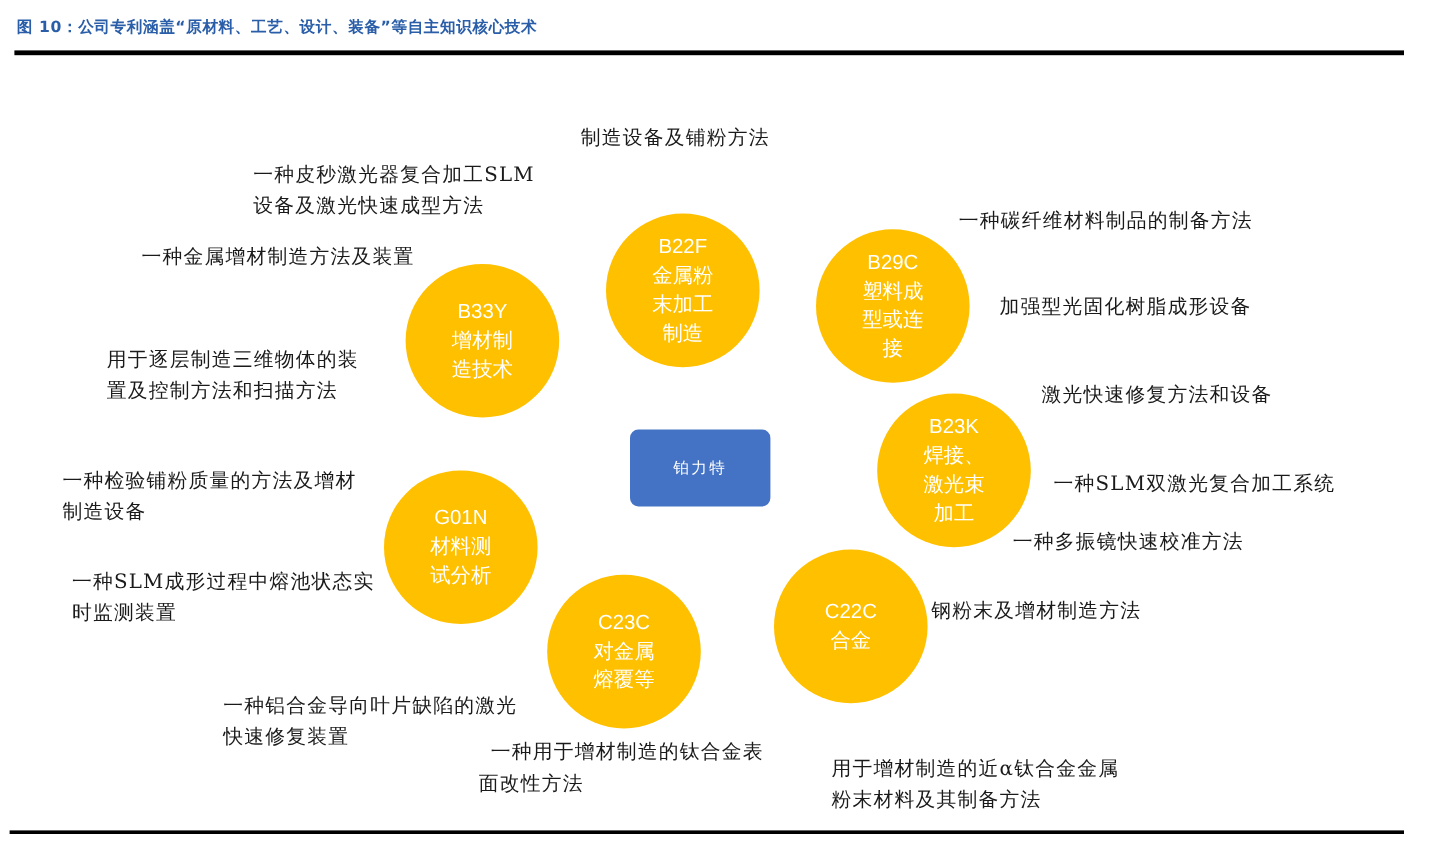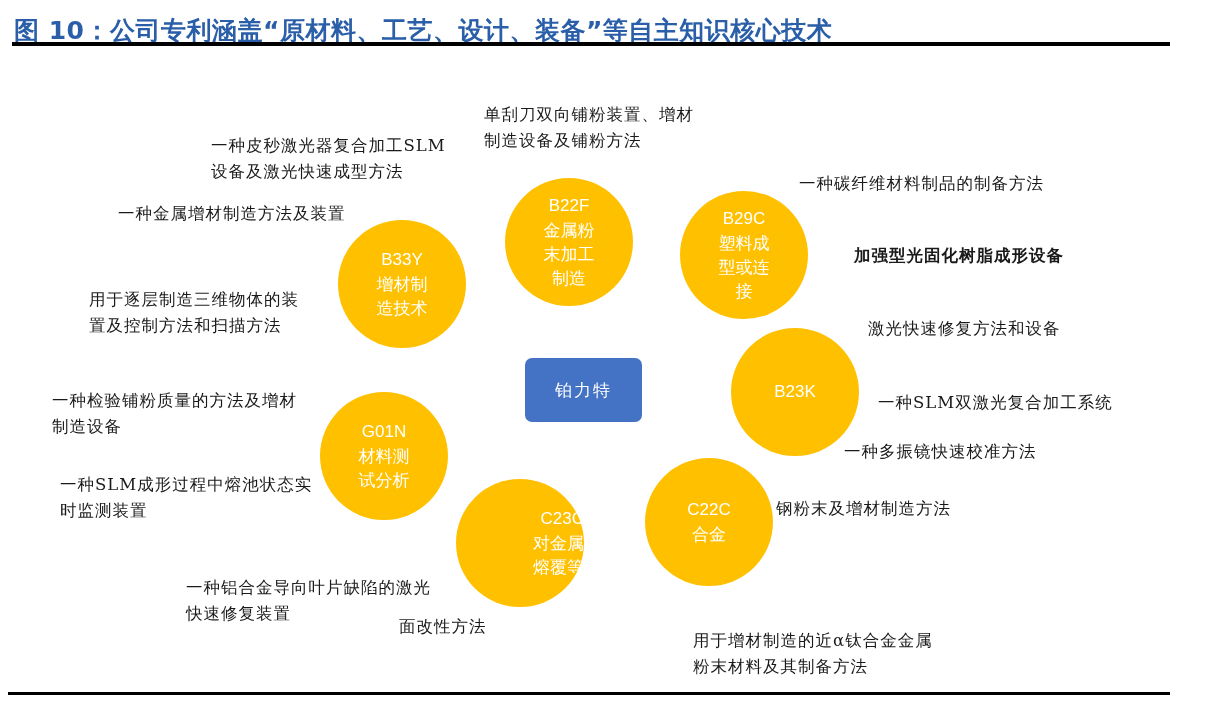--- a/index.html
+++ b/index.html
@@ -1,28 +1,28 @@
 <!DOCTYPE html>
 <html><head>
 <meta charset="utf-8">
 <style>
   html, body { margin: 0; padding: 0; background: #ffffff; }
   body { width: 1207px; height: 704px; position: relative; overflow: hidden;
          font-family: "DejaVu Sans", "Liberation Sans", sans-serif; color: #1a1a1a; }
-  .title { position: absolute; left: 14px; top: 14px; font-size: 25px; font-weight: bold;
+  .title { position: absolute; left: 14px; top: 14px; font-size: 13px; font-weight: bold;
            color: #2a5ea8; letter-spacing: 0.5px; white-space: nowrap; }
   .rule-top { position: absolute; left: 12px; top: 42px; width: 1158px; height: 4px; background: #000; }
   .rule-bottom { position: absolute; left: 8px; top: 692px; width: 1162px; height: 3px; background: #000; }
   .circle { position: absolute; border-radius: 50%; background: #ffc000; color: #ffffff;
             display: flex; flex-direction: column; align-items: center; justify-content: center;
             text-align: center; font-size: 17px; line-height: 24px; }
   .circle .code { font-family: "Liberation Sans", sans-serif; font-size: 17px; font-weight: normal; }
   .circle .name { font-family: "DejaVu Serif", serif; font-size: 17px; white-space: pre-line; }
   .center-box { position: absolute; left: 525px; top: 358px; width: 117px; height: 64px;
-                background: #4472c4; border-radius: 7px; color: #fff; font-size: 17px;
+                background: #4472c4; border-radius: 7px; color: #fff; font-size: 13px;
                 display: flex; align-items: center; justify-content: center;
                 font-family: "DejaVu Serif", serif; letter-spacing: 2px; }
   .note { position: absolute; font-family: "DejaVu Serif", serif; font-size: 16.5px;
           line-height: 26px; color: #1a1a1a; white-space: nowrap; letter-spacing: 1px; }
 </style>
 </head>
 <body>
 
 <div class="title">图 10：公司专利涵盖“原材料、工艺、设计、装备”等自主知识核心技术</div>
 <div class="rule-top"></div>
@@ -41,51 +41,53 @@
 型或连
 接</span>
 </div>
 <div class="circle" style="left:338px;top:220px;width:128px;height:128px;">
   <span class="code">B33Y</span>
   <span class="name">增材制
 造技术</span>
 </div>
 <div class="circle" style="left:731px;top:328px;width:128px;height:128px;">
   <span class="code">B23K</span>
+  <span class="name">焊接、
+激光束
+加工</span>
 </div>
 <div class="circle" style="left:320px;top:392px;width:128px;height:128px;">
   <span class="code">G01N</span>
   <span class="name">材料测
 试分析</span>
 </div>
 <div class="circle" style="left:645px;top:458px;width:128px;height:128px;">
   <span class="code">C22C</span>
   <span class="name">合金</span>
 </div>
-<div class="circle" style="left:456px;top:479px;width:128px;height:128px;align-items:flex-end;">
+<div class="circle" style="left:456px;top:479px;width:128px;height:128px;">
   <span class="code">C23C</span>
   <span class="name">对金属
 熔覆等</span>
 </div>
 
 <div class="note" style="left:484px;top:102px;">
-  <div>单刮刀双向铺粉装置、增材</div>
   <div>制造设备及铺粉方法</div>
 </div>
 <div class="note" style="left:211px;top:133px;">
   <div>一种皮秒激光器复合加工SLM</div>
   <div>设备及激光快速成型方法</div>
 </div>
 <div class="note" style="left:799px;top:171px;">
   <div>一种碳纤维材料制品的制备方法</div>
 </div>
 <div class="note" style="left:118px;top:201px;">
   <div>一种金属增材制造方法及装置</div>
 </div>
-<div class="note" style="left:854px;top:243px;font-weight:bold;">
+<div class="note" style="left:833px;top:243px;">
   <div>加强型光固化树脂成形设备</div>
 </div>
 <div class="note" style="left:89px;top:287px;">
   <div>用于逐层制造三维物体的装</div>
   <div>置及控制方法和扫描方法</div>
 </div>
 <div class="note" style="left:868px;top:316px;">
   <div>激光快速修复方法和设备</div>
 </div>
 <div class="note" style="left:52px;top:388px;">
@@ -107,16 +109,17 @@
 </div>
 <div class="note" style="left:186px;top:575px;">
   <div>一种铝合金导向叶片缺陷的激光</div>
   <div>快速修复装置</div>
 </div>
 <div class="note" style="left:693px;top:595px;margin-top:33px;">
   <div>用于增材制造的近α钛合金金属</div>
   <div>粉末材料及其制备方法</div>
 </div>
 <div class="note" style="left:399px;top:614px;">
+  <div style="padding-left:10px;">一种用于增材制造的钛合金表</div>
   <div>面改性方法</div>
 </div>
 
 <div class="rule-bottom"></div>
 
 </body></html>

